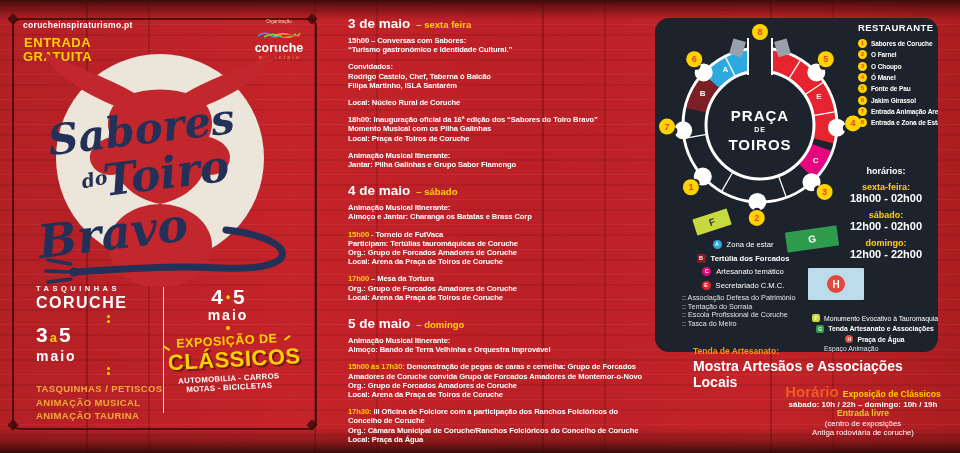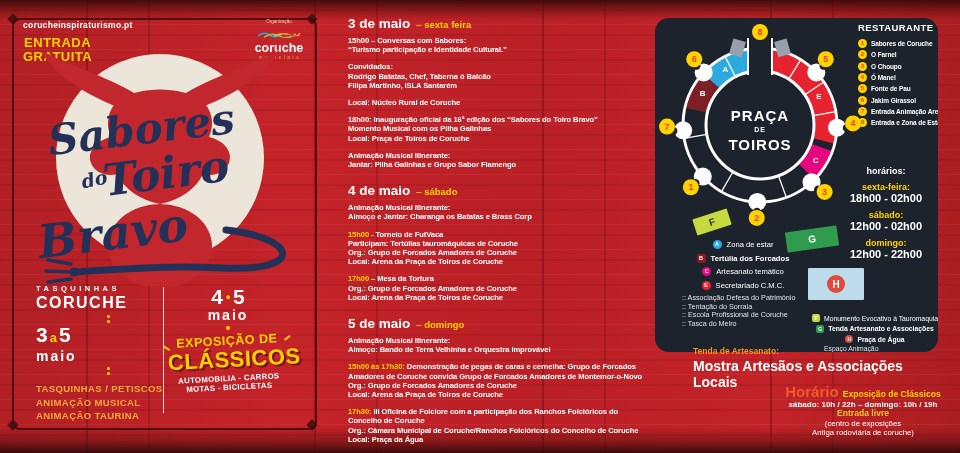--- a/index.html
+++ b/index.html
@@ -171,25 +171,25 @@
       <div class="expo-l3">AUTOMOBILIA - CARROS</div>
       <div class="expo-l4">MOTAS - BICICLETAS</div>
     </div>
   </div>
 
   <div class="abs program" id="program">
       <div class="day">
         <div class="day-head"><span class="day-title">3 de maio</span><span class="day-suffix">– sexta feira</span></div>
         <div class="para">
           <div class="pline">15h00 – Conversas com Sabores:</div>
-          <div class="pline">“Turismo participação e Identidade Cultural.”</div>
+          <div class="pline">“Turismo gastronómico e Identidade Cultural.”</div>
         </div>
         <div class="para">
           <div class="pline">Convidados:</div>
-          <div class="pline">Rodrigo Batatas, Chef, Taberna ó Balcão</div>
+          <div class="pline">Rodrigo Castelo, Chef, Taberna ó Balcão</div>
           <div class="pline">Filipa Martinho, ISLA Santarém</div>
         </div>
         <div class="para">
           <div class="pline">Local: Núcleo Rural de Coruche</div>
         </div>
         <div class="para">
           <div class="pline">18h00: Inauguração oficial da 16ª edição dos “Sabores do Toiro Bravo”</div>
           <div class="pline">Momento Musical com os Pilha Galinhas</div>
           <div class="pline">Local: Praça de Toiros de Coruche</div>
         </div>

